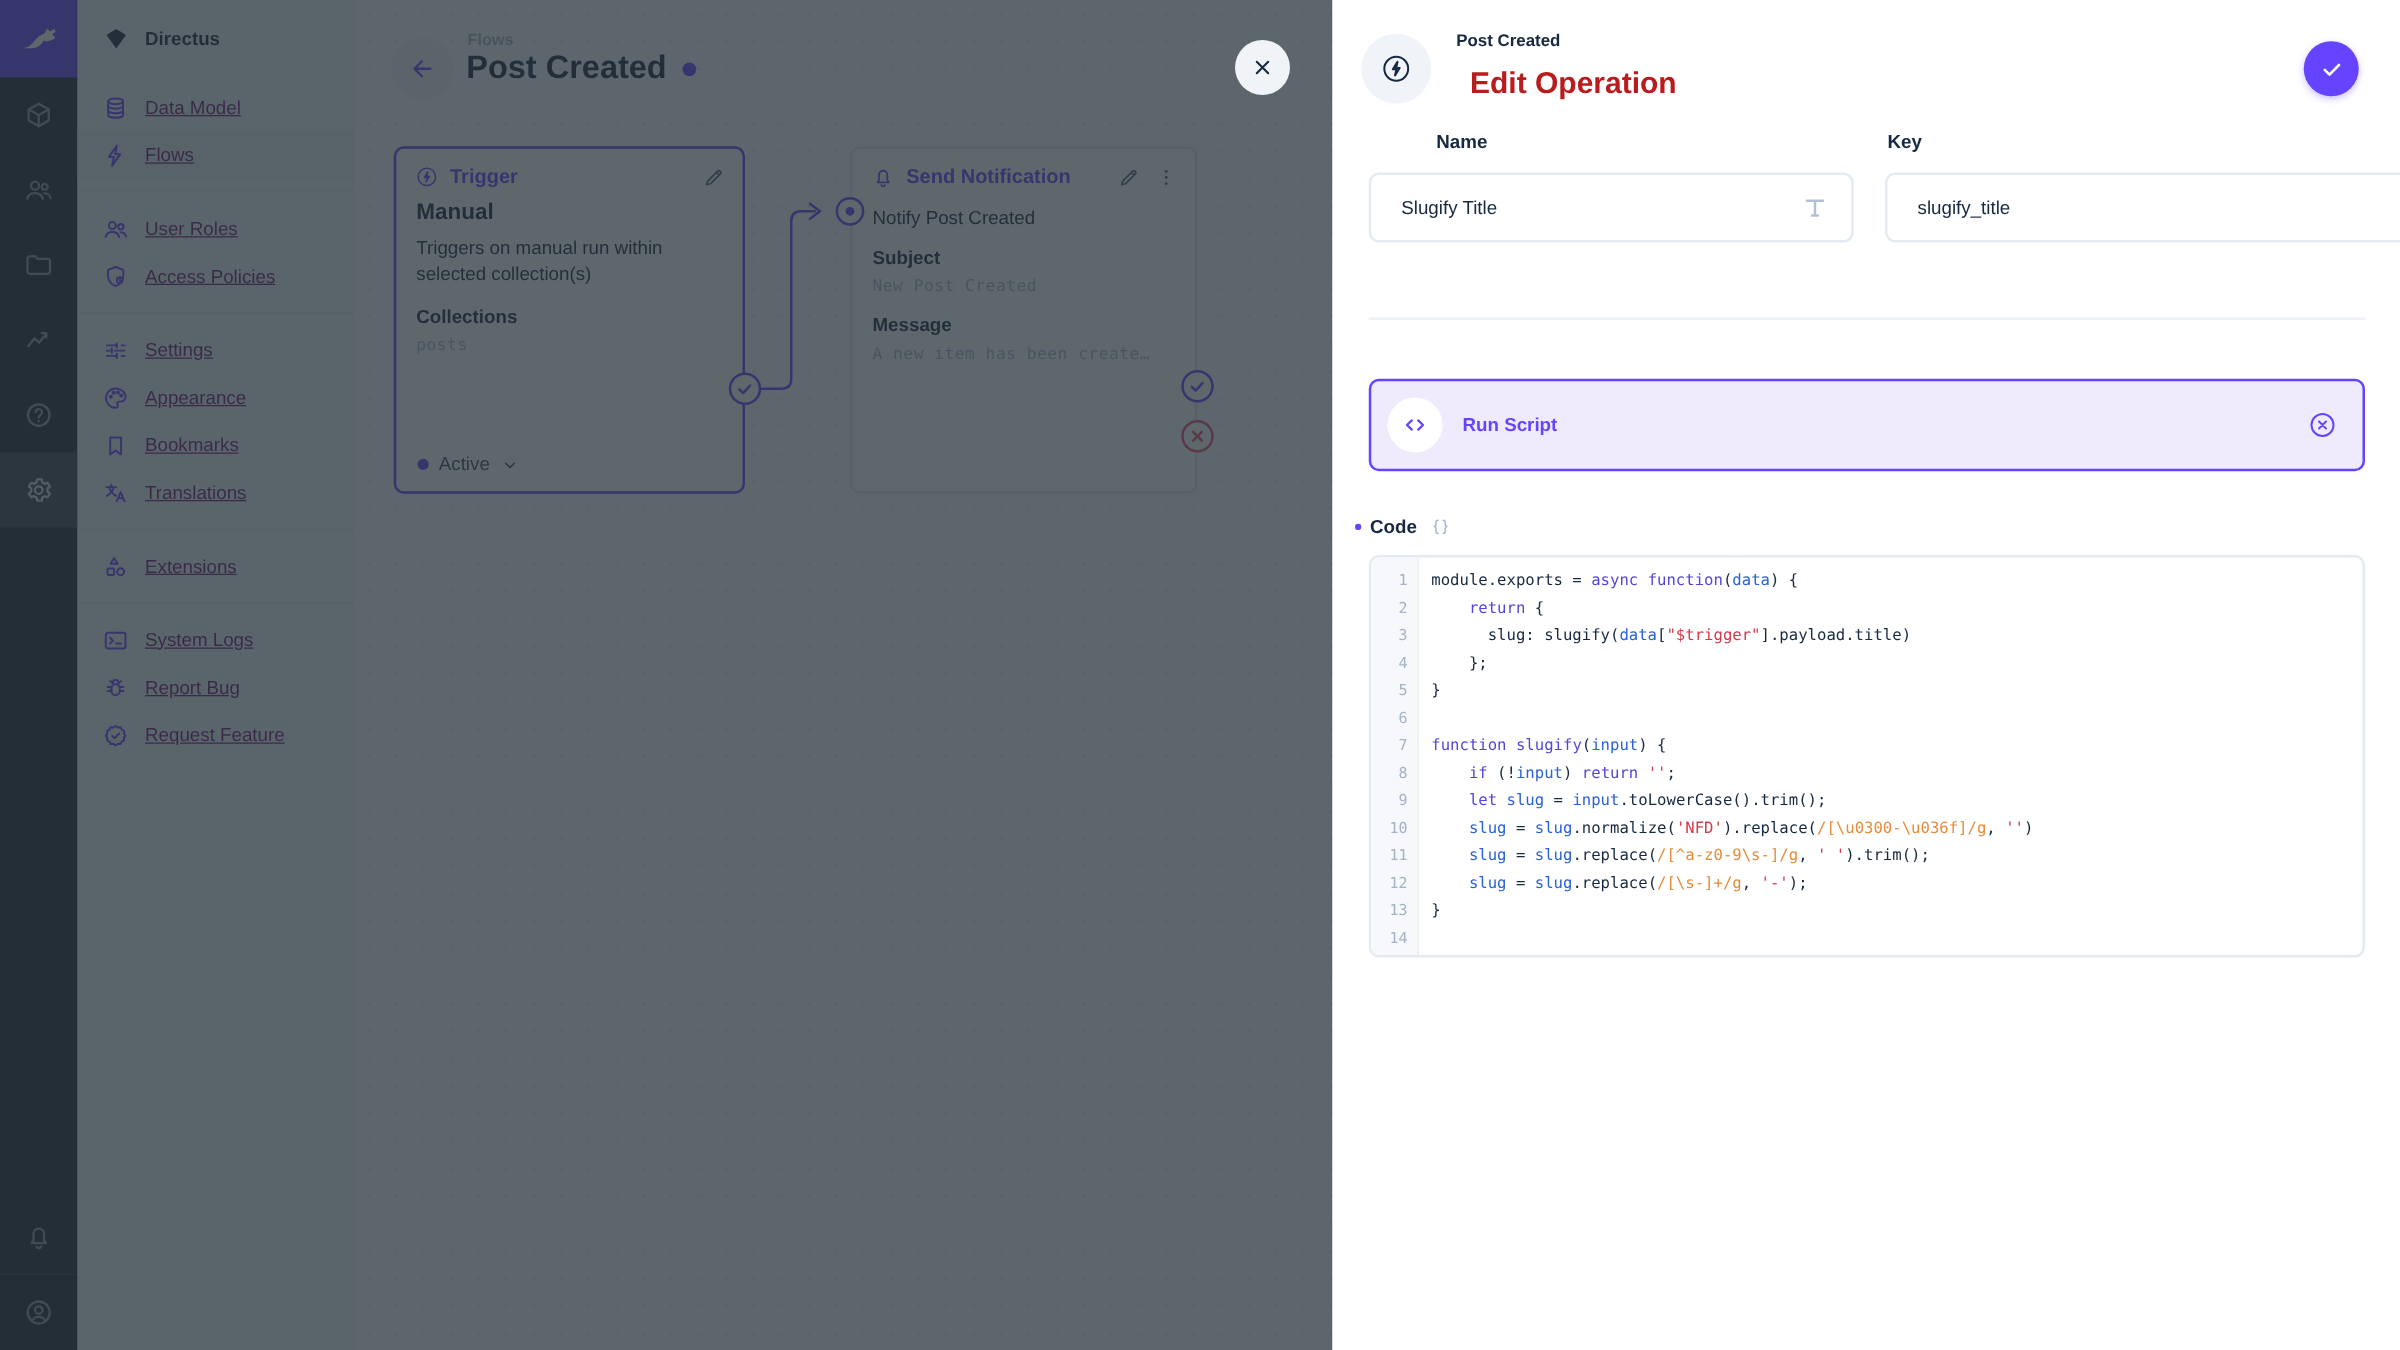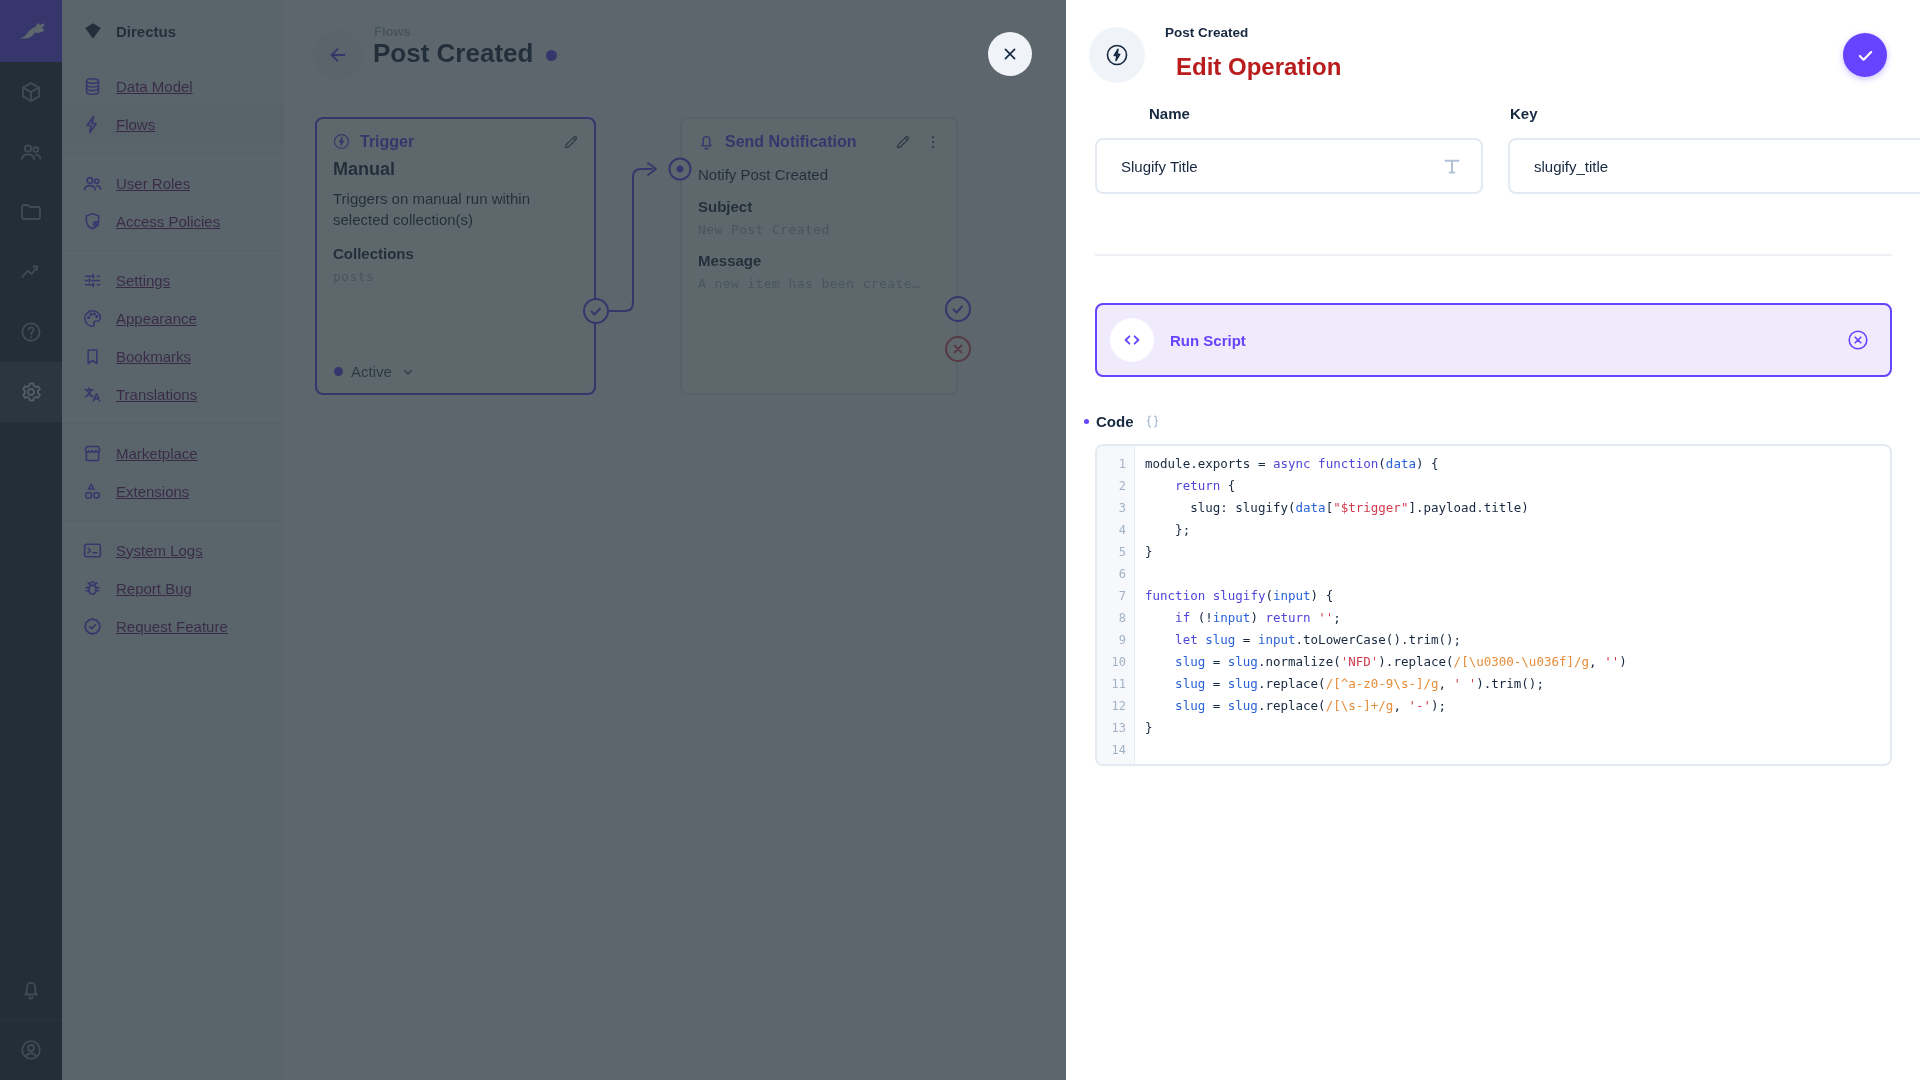--- a/index.html
+++ b/index.html
@@ -278,29 +278,20 @@
               <svg viewBox="0 0 24 24" fill="none" stroke="currentColor" stroke-width="1.8" stroke-linecap="round" stroke-linejoin="round">
                 <path d="M3.5 6.5h9M8 4.5v2M10.5 6.5c-1 3.6-3.3 6.4-6.5 8M6 6.5c1 3.6 3.3 6.4 6.5 8"></path>
                 <path d="M13 19.5l3.6-8.4 3.6 8.4M14.3 16.7h4.6"></path>
               </svg>
             </span>
             <span>Translations</span>
           </div>
         </div>
         <div class="nav-divider"></div>
         <div class="nav-section">
-          <div class="nav-item">
-            <span class="ic">
-              <svg viewBox="0 0 24 24" fill="none" stroke="currentColor" stroke-width="1.8" stroke-linecap="round" stroke-linejoin="round">
-                <path d="M5 9.8V19a1 1 0 001 1h12a1 1 0 001-1V9.8"></path>
-                <path d="M4 7l1.6-3h12.8L20 7v1.2a2 2 0 01-4 .3 2 2 0 01-4 .1 2 2 0 01-4-.1 2 2 0 01-4-.3V7z"></path>
-              </svg>
-            </span>
-            <span>Marketplace</span>
-          </div>
           <div class="nav-item">
             <span class="ic">
               <svg viewBox="0 0 24 24" fill="none" stroke="currentColor" stroke-width="1.8" stroke-linecap="round" stroke-linejoin="round">
                 <path d="M10.6 3.8l3.2 5.4H7.4l3.2-5.4z"></path>
                 <rect x="4.6" y="13.4" width="6" height="6" rx="1"></rect>
                 <circle cx="16.6" cy="16.4" r="3.2"></circle>
               </svg>
             </span>
             <span>Extensions</span>
           </div>

